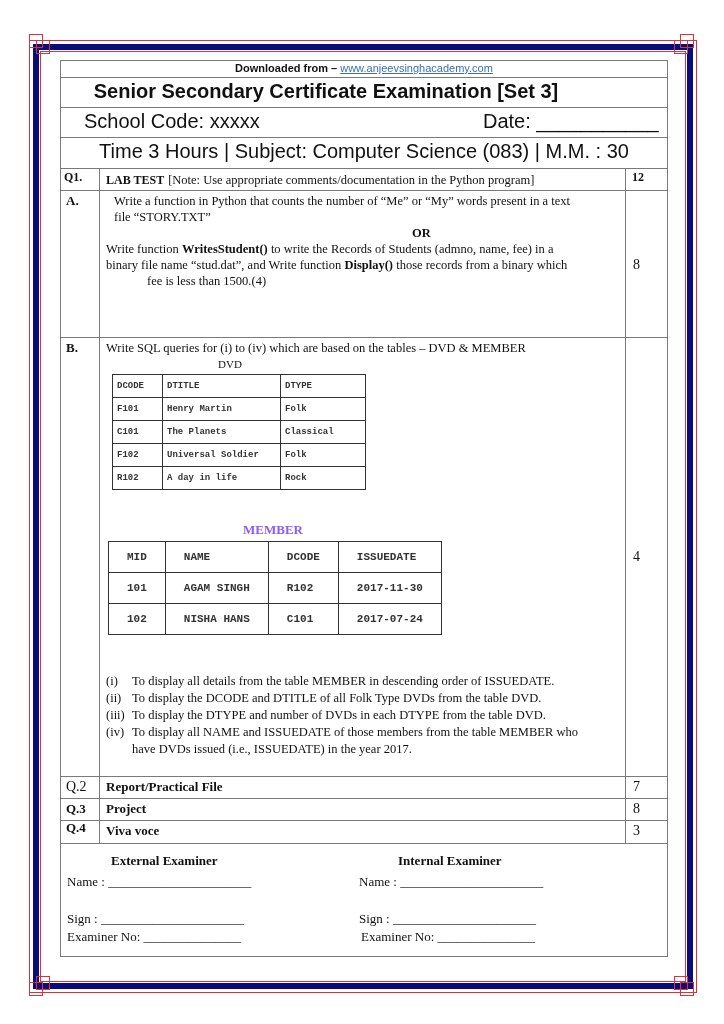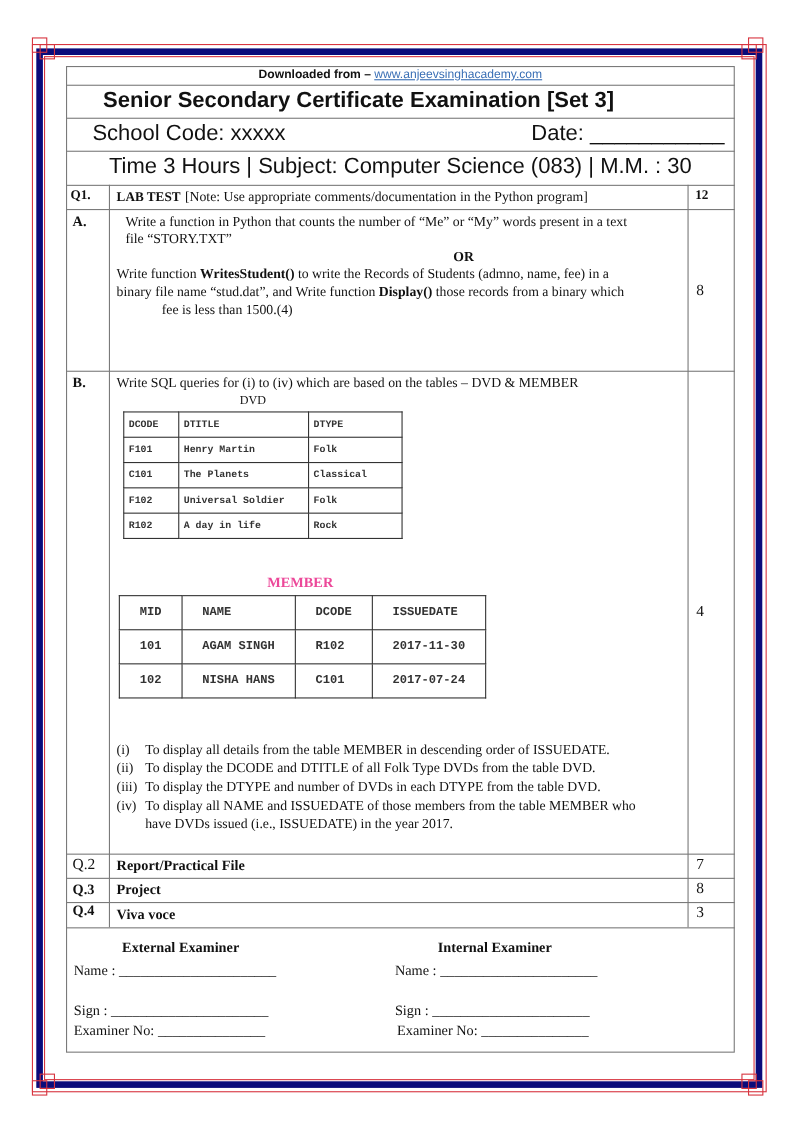--- a/index.html
+++ b/index.html
@@ -123,21 +123,21 @@
     <td>Folk</td>
   </tr>
   <tr>
     <td>R102</td>
     <td>A day in life</td>
     <td>Rock</td>
   </tr>
 </tbody>
   </table>
 
-<div class="txt serif" style="left:243px; top:522px; font-size:13px; font-weight:bold; color:#ec4899;">MEMBER</div>
+<div class="txt serif" style="left:243px; top:522px; font-size:13px; font-weight:bold; color:#8b5cf6;">MEMBER</div>
 
 <table class="sql member" style="left:108px; top:541px; width:330px;">
   <tbody>
       <tr>
     <td style="width:41px;">MID</td>
     <td style="width:92px;">NAME</td>
     <td style="width:55px;">DCODE</td>
     <td>ISSUEDATE</td>
   </tr>
   <tr>

